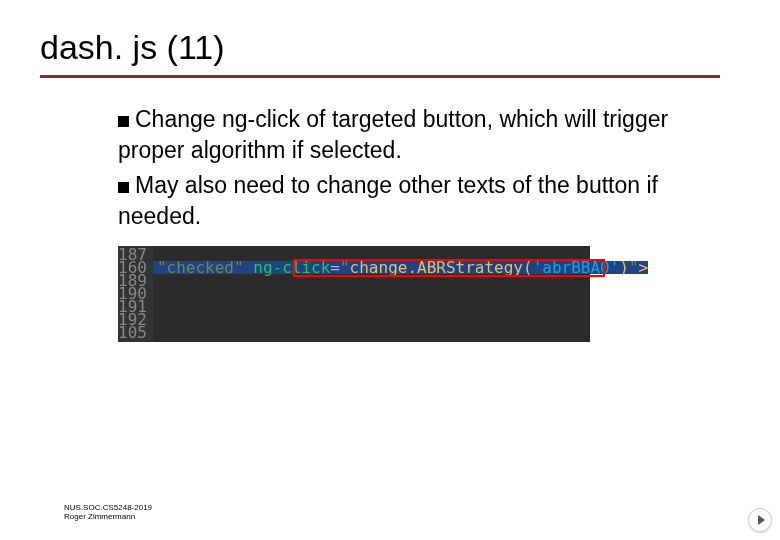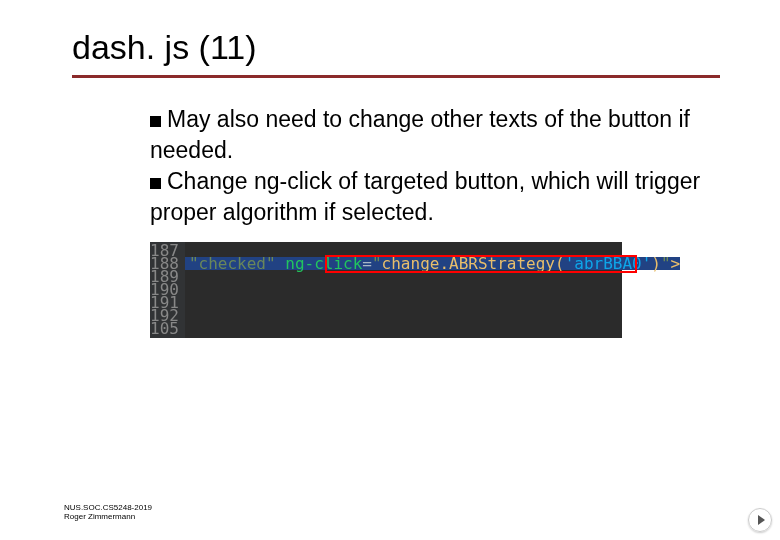--- a/index.html
+++ b/index.html
@@ -7,21 +7,21 @@
     width: 780px;
     height: 540px;
     background: #fff;
     font-family: Verdana, Arial, sans-serif;
     position: relative;
     overflow: hidden;
   }
   .slide {
     width: 780px;
     height: 540px;
-    padding: 28px 60px 20px 72px;
+    padding: 28px 60px 20px 40px;
     position: relative;
   }
   .title {
     font-size: 34px;
     font-weight: 400;
     color: #000;
     padding-bottom: 8px;
     border-bottom: 3px solid #8b2a2a;
     margin-bottom: 26px;
   }
@@ -155,32 +155,32 @@
 </head>
 <body>
 
 <div class="slide">
 
   <div class="title">dash. js (11)</div>
 
   <div class="level1">
 
     <div class="level2">
+      <div class="level2-text">
+        <span class="bullet-sq-sm"></span><span>Change</span><span> ng-click of targeted button, which will trigger proper algorithm if selected.</span>
+      </div>
       <div class="level2-text" style="margin-top:4px;">
         <span class="bullet-sq-sm"></span><span>May</span><span> also need to change other texts of the button if needed.</span>
-      </div>
-      <div class="level2-text">
-        <span class="bullet-sq-sm"></span><span>Change</span><span> ng-click of targeted button, which will trigger proper algorithm if selected.</span>
       </div>
     </div>
 
     <div class="code-block">
       <div class="gutter">
         <div>187</div>
-        <div>188</div>
+        <div>160</div>
         <div>189</div>
         <div>190</div>
         <div>191</div>
         <div>192</div>
         <div>105</div>
       </div>
       <div class="gutter-edge"></div>
       <div class="code-area">
         <div class="hl-row"></div>
         <div class="code-line">&nbsp;</div>

